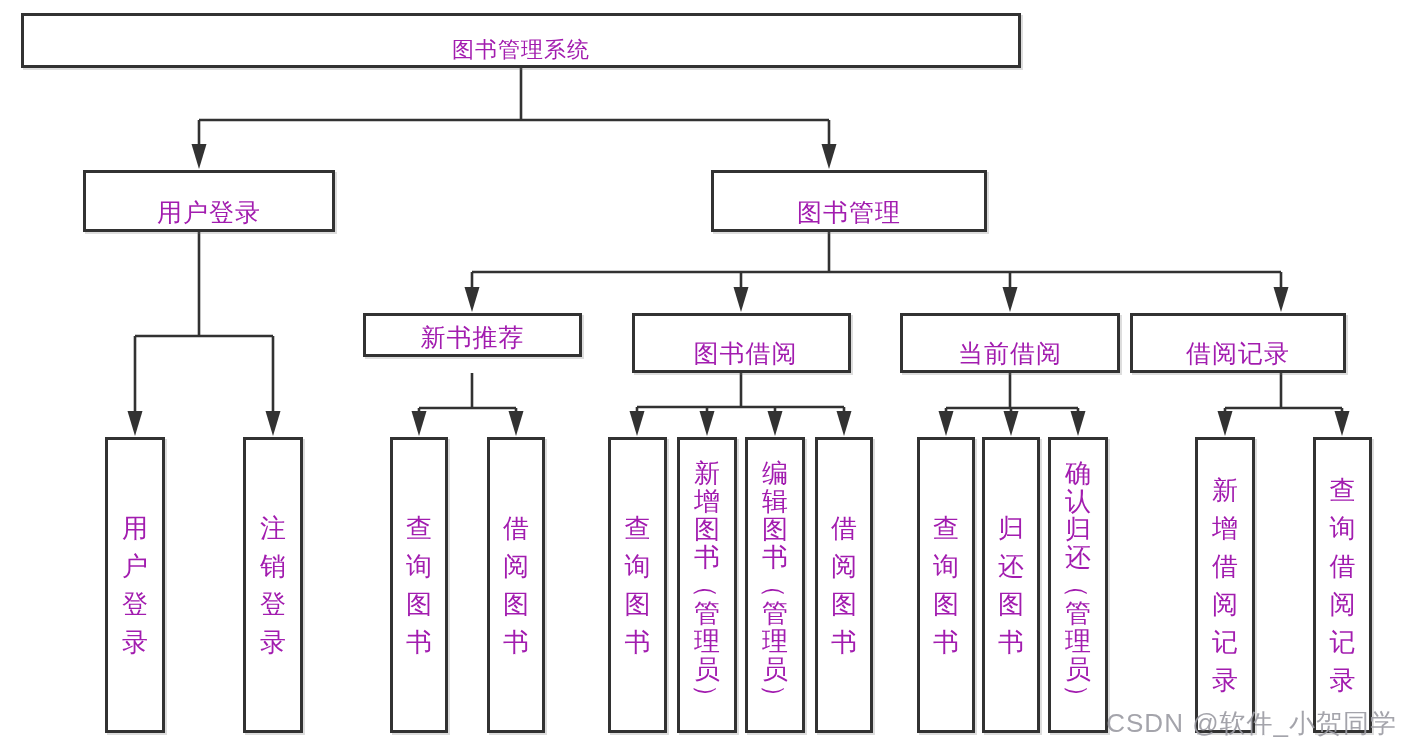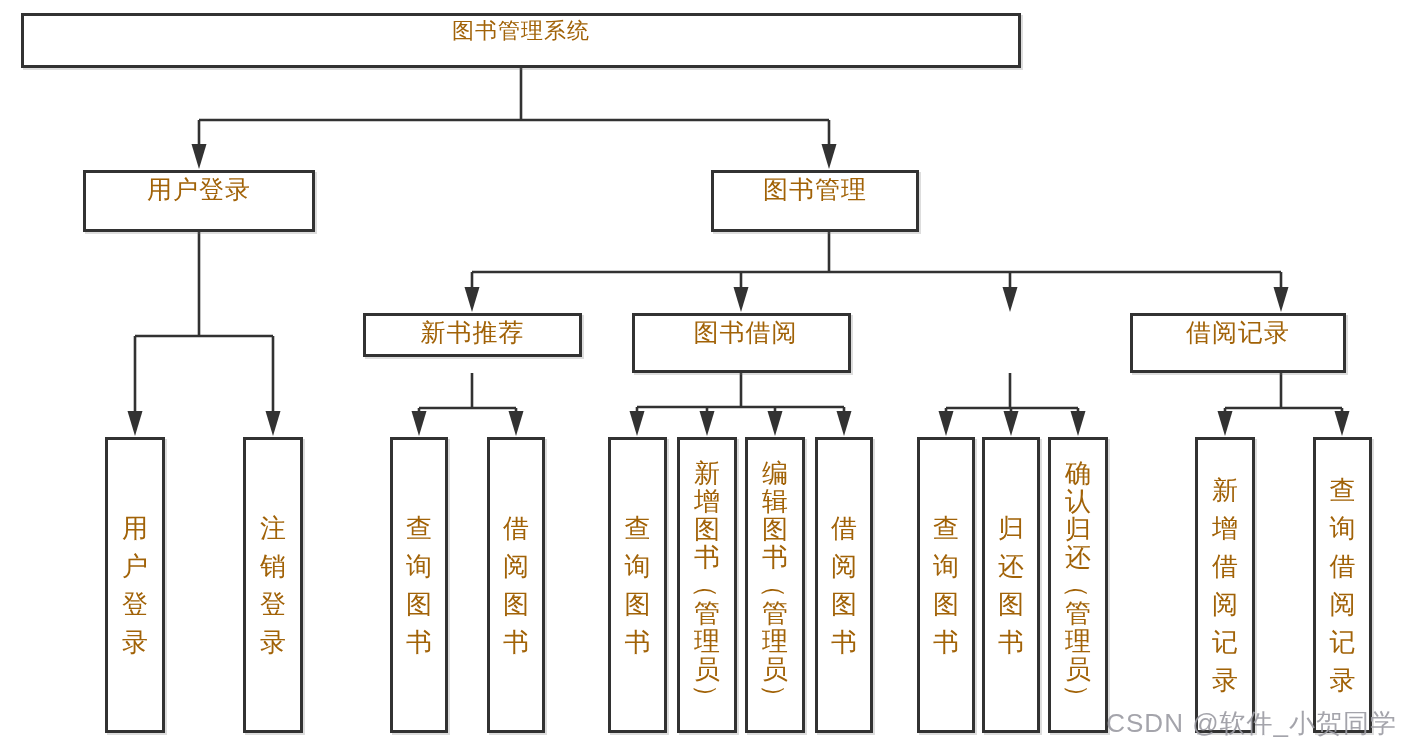--- a/index.html
+++ b/index.html
@@ -20,23 +20,23 @@
     left: 0; top: 0;
     width: 1405px; height: 747px;
   }
   .box {
     position: absolute;
     box-sizing: border-box;
     background: #ffffff;
     border: 3px solid #323232;
     box-shadow: 2px 2px 0 rgba(120,120,120,0.25);
     display: flex;
-    align-items: flex-start;
+    align-items: flex-end;
     justify-content: center;
-    color: #a16207;
+    color: #a21caf;
   }
   .hlbl {
     font-size: 25px;
     letter-spacing: 1px;
     white-space: nowrap;
   }
   .root .hlbl { font-size: 22px; }
   .vlbl {
     display: flex;
     flex-direction: column;
@@ -107,32 +107,35 @@
       <polygon points="1070.5,411 1085.5,411 1078,436"></polygon>
       <polygon points="1217.5,411 1232.5,411 1225,436"></polygon>
       <polygon points="1334.5,411 1349.5,411 1342,436"></polygon>
     </g>
   </svg>
 
   <div class="box root" style="left:21px; top:13px; width:1000px; height:55px;">
     <span class="hlbl">图书管理系统</span>
   </div>
 
-  <div class="box" style="left:83px; top:170px; width:232px; height:62px;">
+  <div class="box" style="left:83px; top:170px; width:252px; height:62px;">
     <span class="hlbl">用户登录</span>
   </div>
-  <div class="box" style="left:711px; top:170px; width:208px; height:62px;">
+  <div class="box" style="left:711px; top:170px; width:276px; height:62px;">
     <span class="hlbl">图书管理</span>
   </div>
 
   <div class="box" style="left:363px; top:313px; width:219px; height:44px;">
     <span class="hlbl">新书推荐</span>
   </div>
   <div class="box" style="left:632px; top:313px; width:219px; height:60px;padding-left:8px;">
     <span class="hlbl">图书借阅</span>
+  </div>
+  <div class="box" style="left:900px; top:313px; width:220px; height:60px;">
+    <span class="hlbl">当前借阅</span>
   </div>
   <div class="box" style="left:1130px; top:313px; width:216px; height:60px;">
     <span class="hlbl">借阅记录</span>
   </div>
 
   <div class="box" style="left:105px; top:437px; width:60px; height:296px;">
     <span class="vlbl" style="gap: 12px;">
         <span>用</span>
         <span>户</span>
         <span>登</span>

